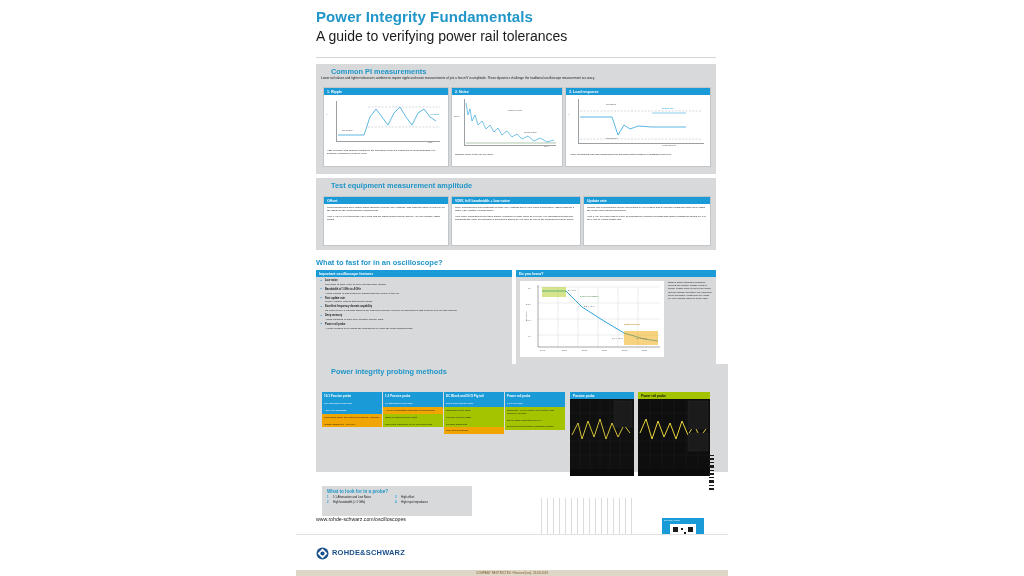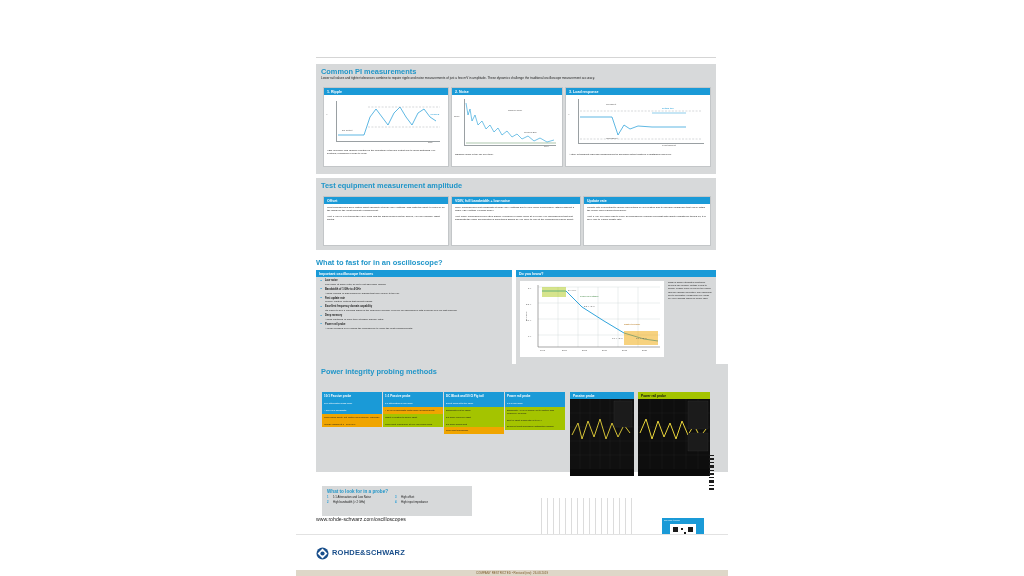--- a/index.html
+++ b/index.html
@@ -8,21 +8,21 @@
   .poster{position:absolute;left:296px;top:0px;width:432px;height:576px;background:#ffffff;overflow:hidden;}
 
   
   .hdr{position:absolute;left:20px;top:8px;width:400px;}
   .hdr .t1{color:#2196c9;font-size:15px;font-weight:bold;letter-spacing:0.1px;}
   .hdr .t2{color:#1b1b1b;font-size:14px;margin-top:3px;}
   .hdr-rule{position:absolute;left:20px;top:57px;width:400px;height:1px;background:#d5d5d5;}
 
   
   .panel{position:absolute;background:#d7d9da;}
-  .panel-title{color:#2196c9;font-size:7.4px;font-weight:bold;padding:3px 5px 0 5px;}
+  .panel-title{color:#2196c9;font-size:7.4px;font-weight:bold;padding:3px 5px 0 15px;}
   .panel-sub{color:#1d1d1d;font-size:3.1px;padding:1px 5px 2px 5px;line-height:1.25;}
 
   
   .card{position:absolute;background:#ffffff;border:0.5px solid #c3c6c8;}
   .card-hd{background:#1a9ad7;color:#fff;font-size:3.6px;font-weight:bold;padding:1.5px 3px;}
   .card-bd{font-size:2.5px;color:#222;padding:2px 3px;line-height:1.3;}
   .axis{position:absolute;background:#9aa0a3;}
   .tiny{font-size:2.2px;color:#555;position:absolute;}
   .tinyb{font-size:2.2px;color:#1a9ad7;position:absolute;}
 
@@ -72,20 +72,22 @@
   .conf{position:absolute;left:0;top:570px;width:432px;text-align:center;font-size:3px;color:#7c5d2a;background:#ded7c8;padding:1px 0;}
   .shadowbar{position:absolute;left:0;top:566px;width:432px;height:4px;background:#cfcfcf;}
 </style>
 </head>
 <body>
 
 <div class="page">
  <div class="poster">
 
   <div class="hdr">
+    <div class="t1">Power Integrity Fundamentals</div>
+    <div class="t2">A guide to verifying power rail tolerances</div>
   </div>
   <div class="hdr-rule"></div>
 
   <div class="panel" style="left:20px;top:64px;width:400px;height:110px;">
     <div class="panel-title">Common PI measurements</div>
     <div class="panel-sub">Lower rail values and tighter tolerances combine to require ripple and noise measurements of just a few mV in amplitude. These dynamics challenge the traditional oscilloscope measurement accuracy.</div>
   </div>
 
   <div class="card" style="left:27px;top:87px;width:124px;height:78px;">
     <div class="card-hd"><span>1.</span> <span>Ripple</span></div>

